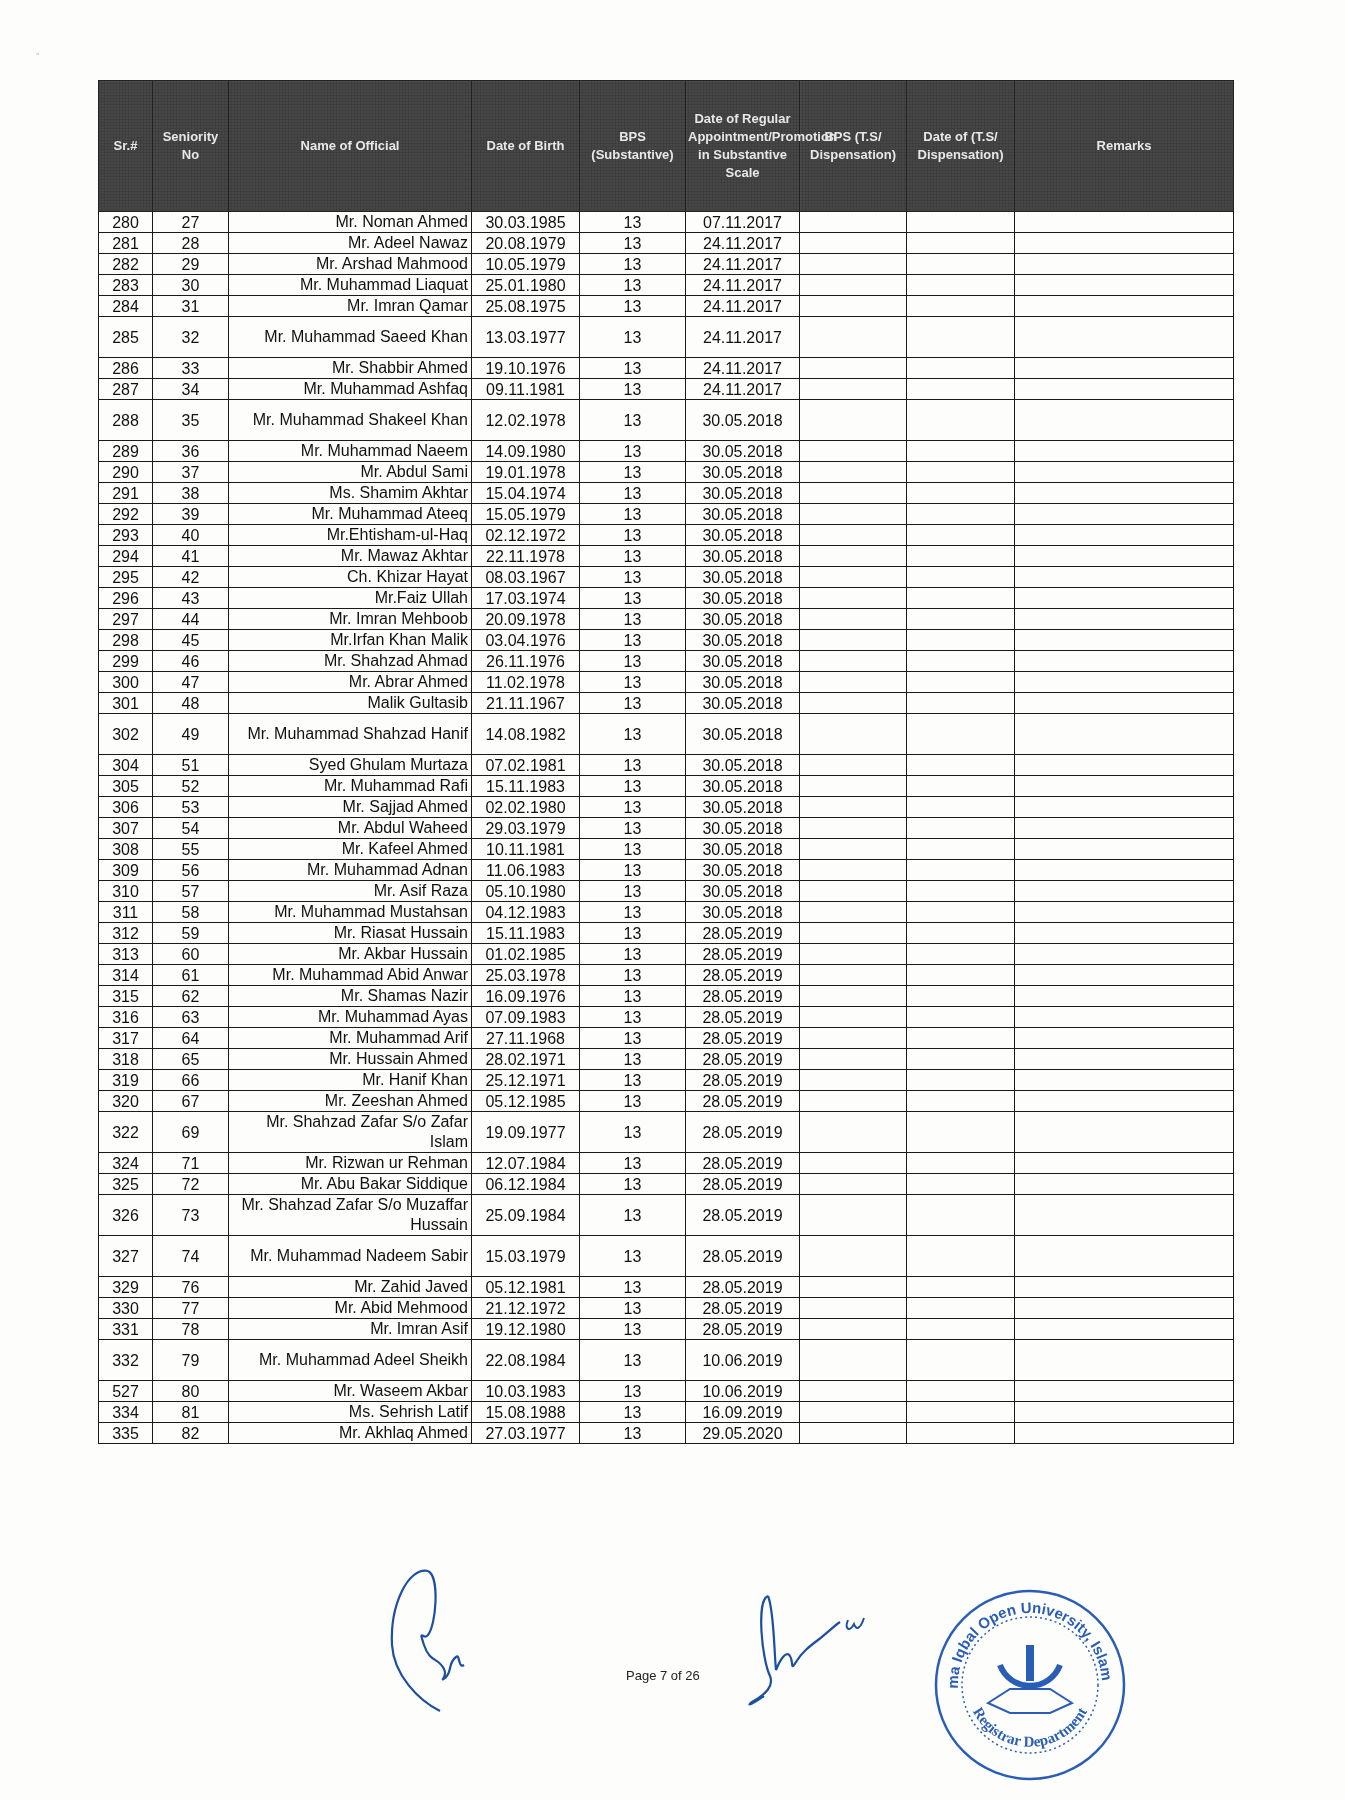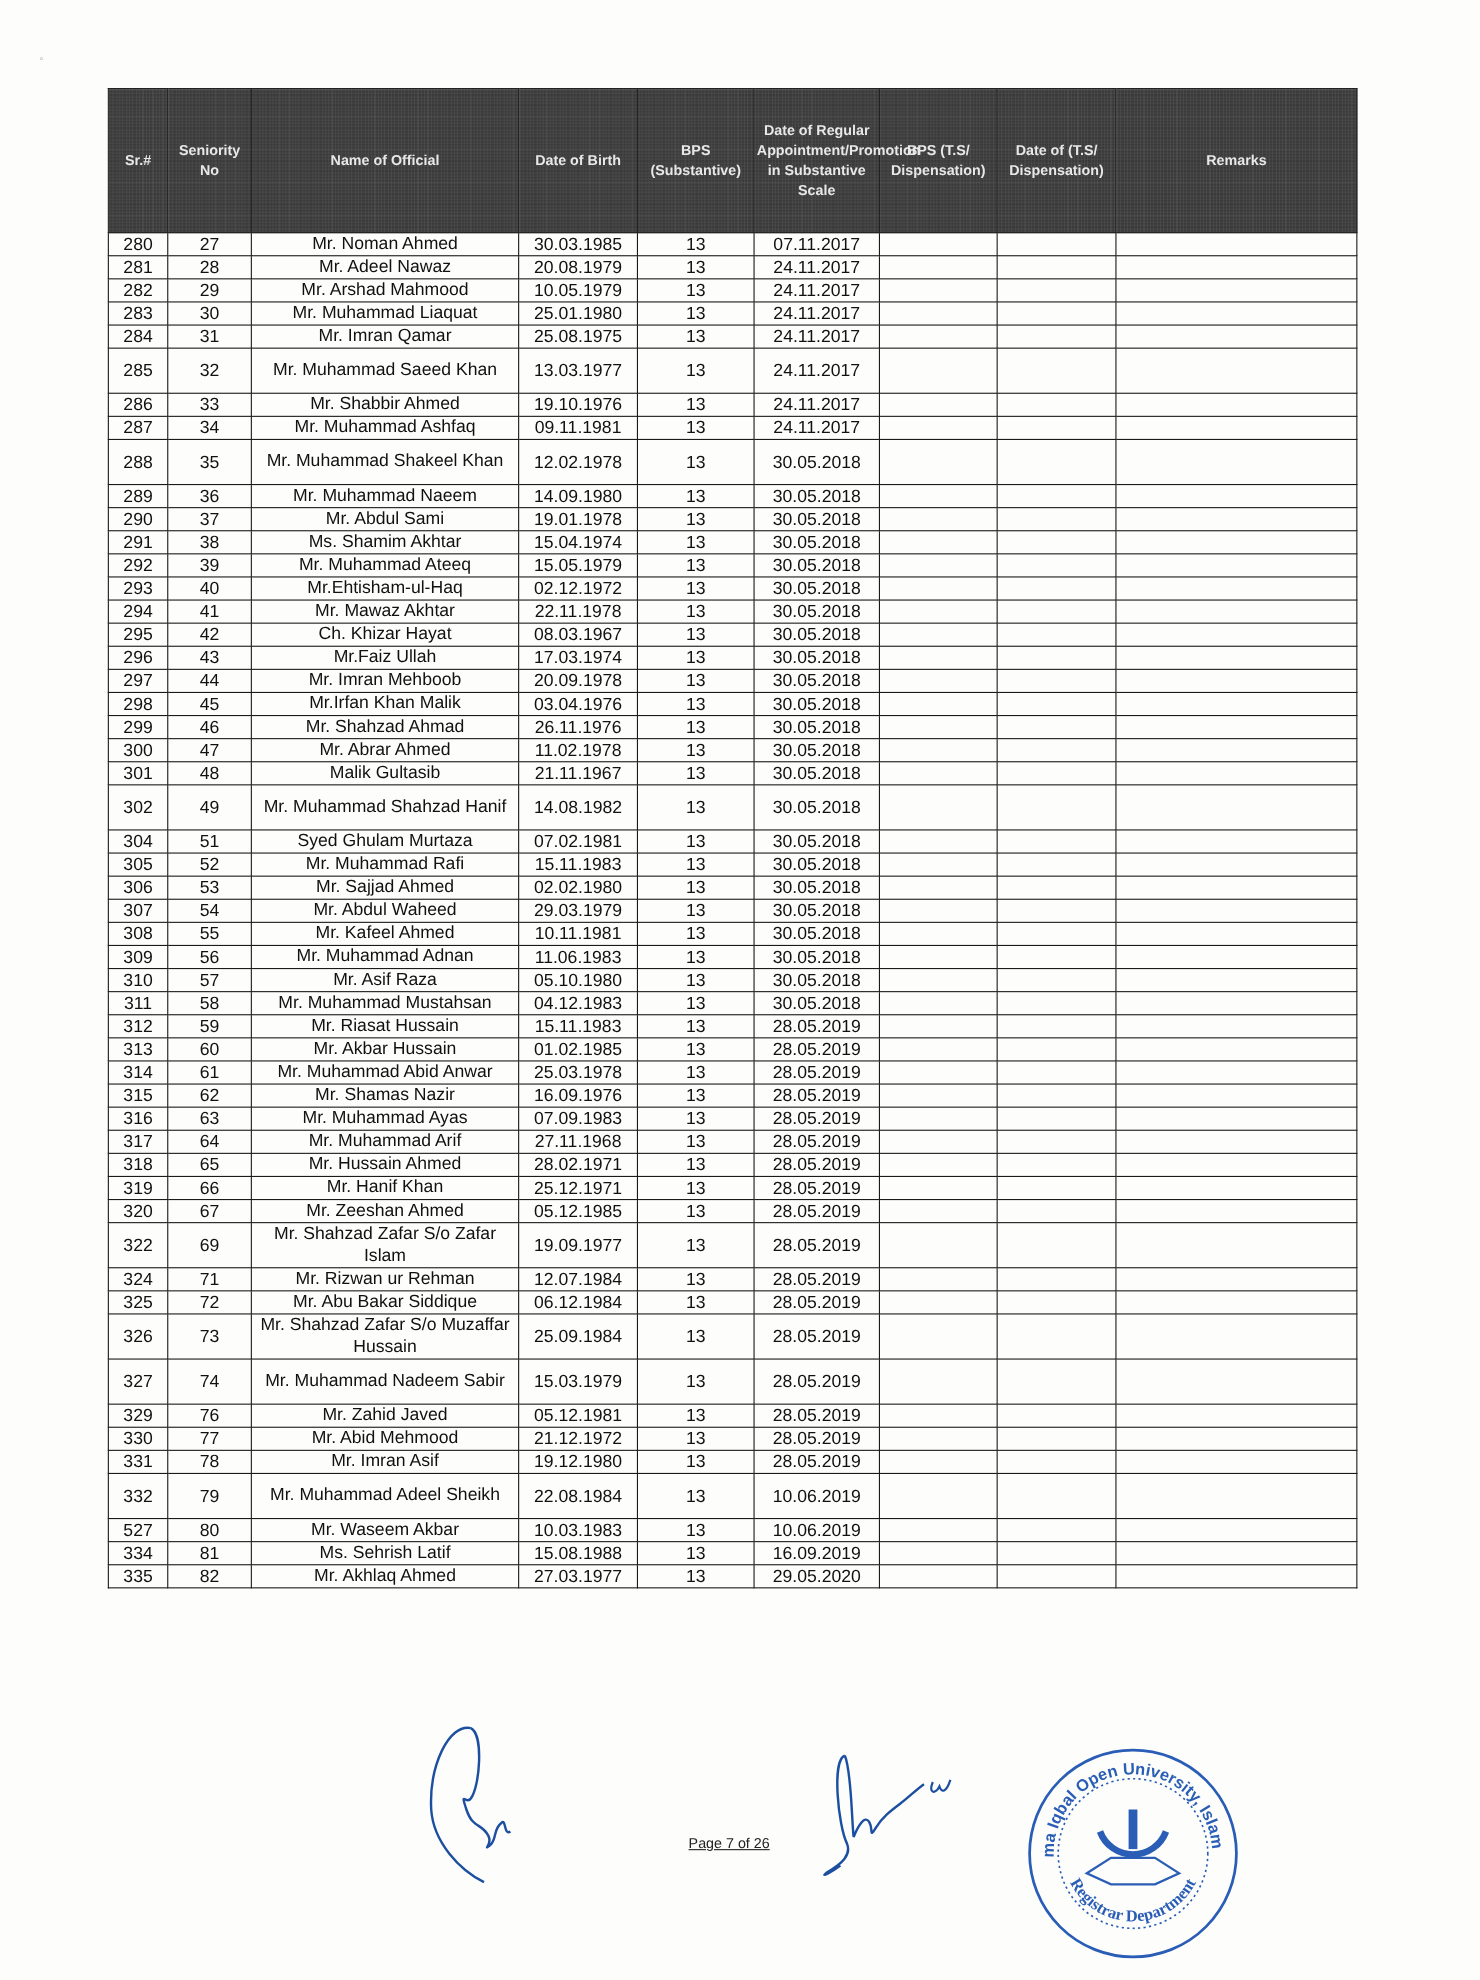--- a/index.html
+++ b/index.html
@@ -4,23 +4,23 @@
 <style>
   html, body { margin:0; padding:0; background:#ffffff; }
   body { width:1345px; height:1800px; position:relative; overflow:hidden; font-family:"Liberation Sans", sans-serif; }
   .page { position:absolute; left:0; top:0; width:1345px; height:1800px; background:#fdfdfc; }
   .stray { position:absolute; color:#999; font-size:10px; }
   table.roster { position:absolute; left:98px; top:80px; border-collapse:collapse; table-layout:fixed; width:1135px; }
   table.roster th { background:#3a3a3a;
     background-image: repeating-linear-gradient(0deg, rgba(255,255,255,0.06) 0 1px, transparent 1px 3px), repeating-linear-gradient(90deg, rgba(255,255,255,0.06) 0 1px, transparent 1px 3px);
     color:#e8e8e8; font-weight:bold; font-size:13px; line-height:18px; border:1.5px solid #222; height:130px; text-align:center; vertical-align:middle; padding:0 2px; }
   table.roster td { border:1.5px solid #1a1a1a; font-size:16px; color:#111; height:20px; line-height:19px; padding:0 3px; text-align:center; white-space:nowrap; }
-  table.roster td.name { text-align:center; white-space:normal; line-height:20px; }
+  table.roster td.name { text-align:right; white-space:normal; line-height:20px; }
   table.roster tr.tall td { height:40px; }
-  .footer-text { position:absolute; left:626px; top:1668px; font-size:13px; color:#222;text-decoration:underline; }
+  .footer-text { position:absolute; left:626px; top:1668px; font-size:13px; color:#222; }
   .sig { position:absolute; }
   .stamp { position:absolute; left:930px; top:1585px; width:200px; height:200px; }
 </style>
 </head>
 <body>
 
 <div class="page">
   <span class="stray" style="left:36px;top:48px;">◦</span>
 
   <table class="roster">

